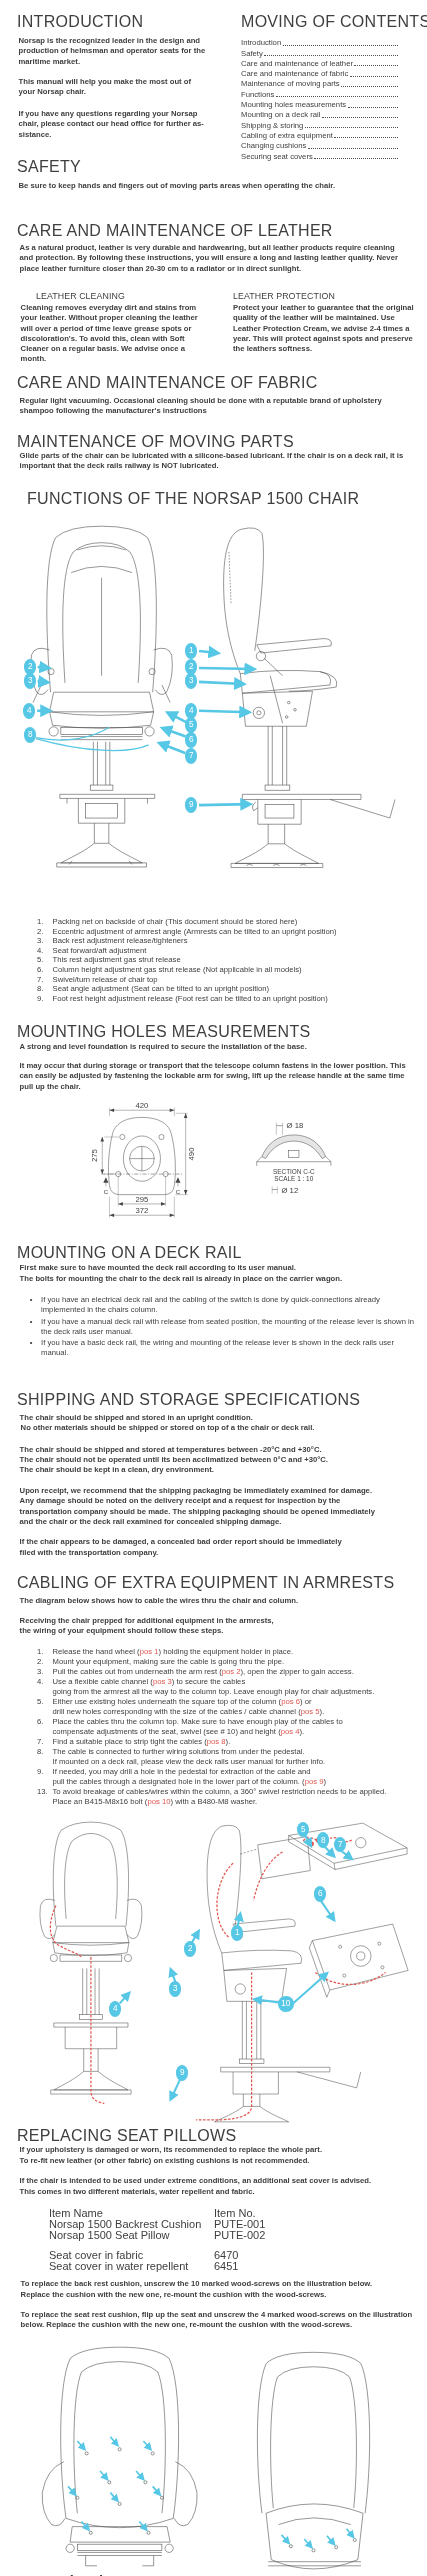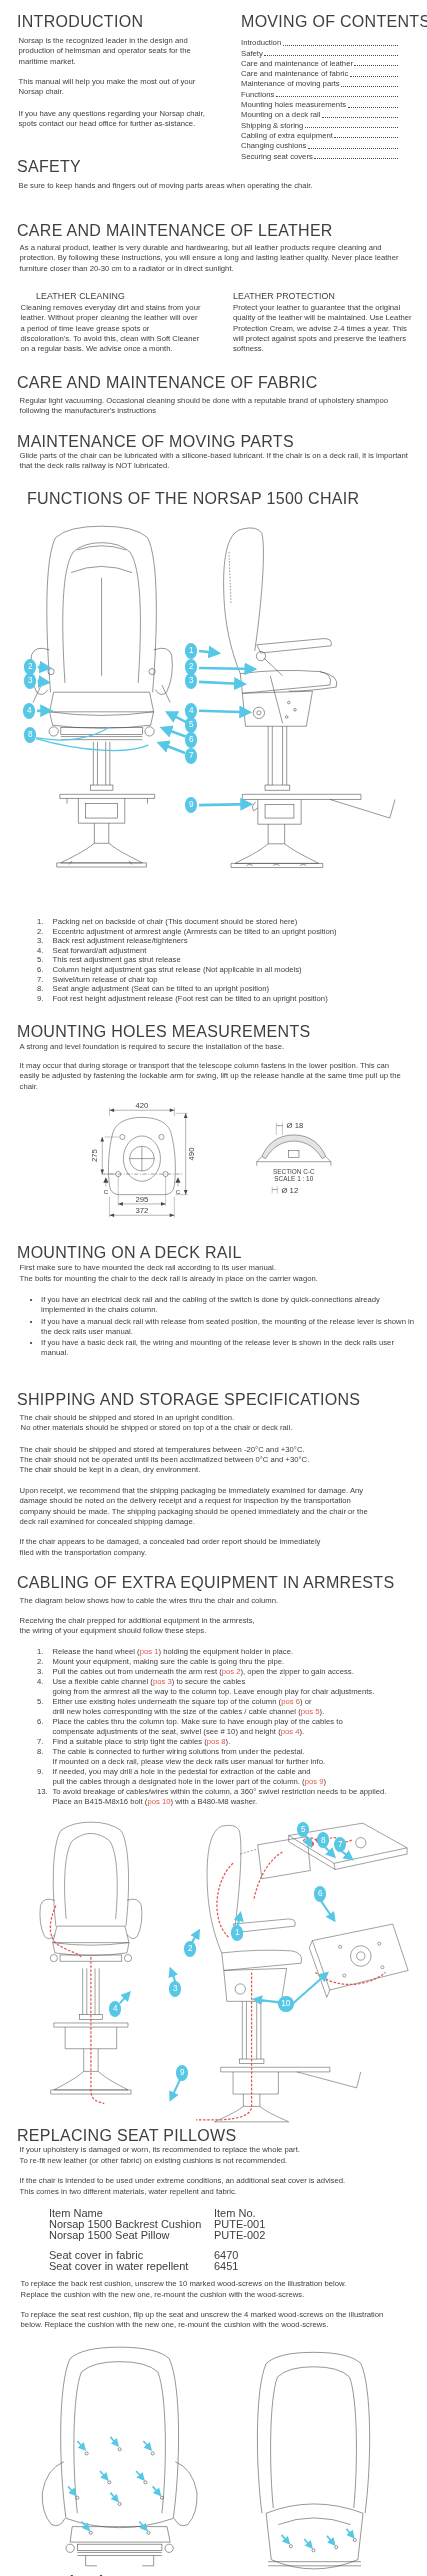--- a/index.html
+++ b/index.html
@@ -3,21 +3,21 @@
 <meta charset="utf-8">
 <style>
   *{margin:0;padding:0;box-sizing:border-box}
   html,body{width:428px;height:3091px}
   body{position:relative;background:#ffffff;font-family:"Liberation Sans",sans-serif;
        color:#3e3e3e;font-weight:300;overflow:hidden}
   .abs{position:absolute}
   .h1{font-size:16px;font-weight:300;letter-spacing:0.3px;color:#3f3f3f;white-space:nowrap}
   .h1big{font-size:23px;font-weight:300;color:#3f3f3f;white-space:nowrap}
   .sub{font-size:8.8px;font-weight:300;letter-spacing:0.1px;white-space:nowrap}
-  .t{font-size:7.7px;line-height:10.3px;font-weight:400}
+  .t{font-size:7.7px;line-height:10.3px;font-weight:700}
   .nw{white-space:nowrap}
   .toc-row{display:flex;align-items:flex-end;height:10.3px;font-size:7.7px}
   .toc-label{white-space:nowrap}
   .dots{flex:1;border-bottom:0.8px dotted #4f4f4f;margin:0 0 1.5px 1.5px}
   .callout{position:absolute;width:12.4px;height:15.5px;border-radius:50%;background:#56c7e5;
            color:#fff;font-size:8.2px;display:flex;align-items:center;justify-content:center;z-index:3}
   .pos-ref{color:#e0564e}
   .fn-row,.step-row{display:flex;font-size:7.7px;white-space:nowrap}
   .fn-row{height:9.6px}
   .step-row{height:10px}
@@ -30,21 +30,21 @@
   text{font-family:"Liberation Sans",sans-serif;font-weight:300;fill:#3e3e3e}
 </style>
 </head>
 <body>
 
 <div class="abs h1" style="left:17px;top:13.4px">INTRODUCTION</div>
 <div class="abs h1" style="left:241px;top:13.4px">MOVING OF CONTENTS</div>
 
 <div class="abs t" style="left:18.5px;top:36px;width:187px">Norsap is the recognized leader in the design and production of helmsman and operator seats for the maritime market.</div>
 <div class="abs t" style="left:18.5px;top:77px;width:187px">This manual will help you make the most out of your Norsap chair.</div>
-<div class="abs t" style="left:18.5px;top:109px;width:187px">If you have any questions regarding your Norsap chair, spots contact our head office for further as-sistance.</div>
+<div class="abs t" style="left:18.5px;top:109px;width:187px">If you have any questions regarding your Norsap chair, please contact our head office for further as-sistance.</div>
 
 <div class="abs" style="left:241px;top:37px;width:157px">
   <div class="toc-row">
       <span class="toc-label">Introduction</span>
       <span class="dots"></span>
     </div>
   <div class="toc-row">
       <span class="toc-label">Safety</span>
       <span class="dots"></span>
     </div>

